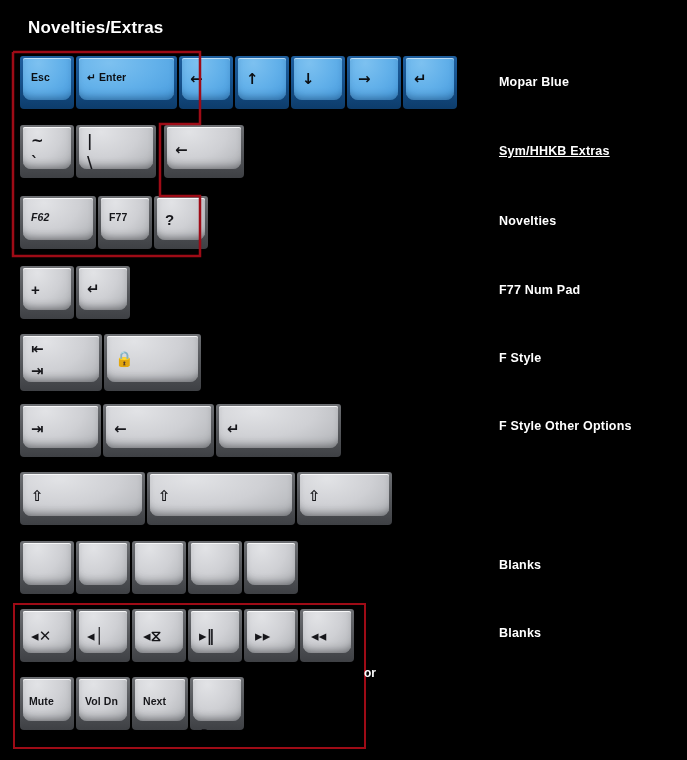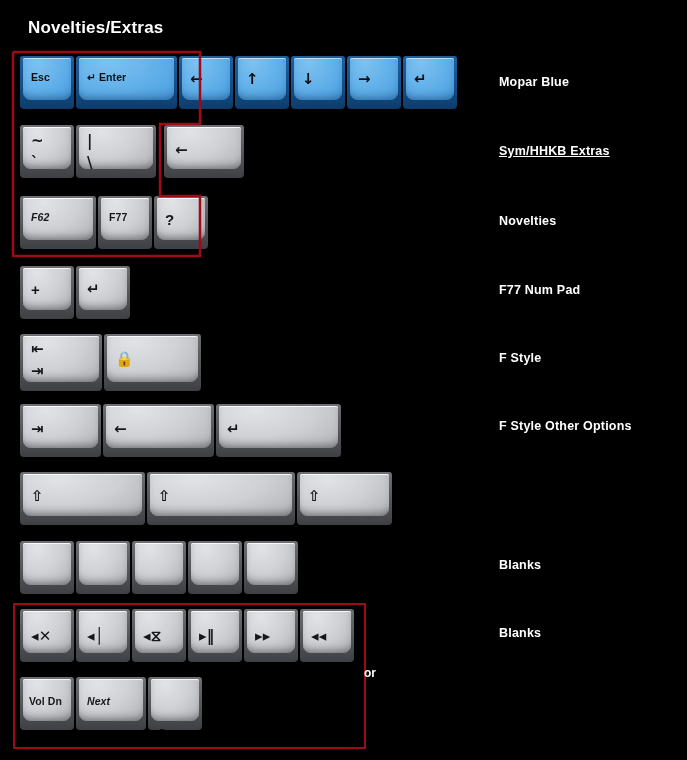--- a/index.html
+++ b/index.html
@@ -260,23 +260,27 @@
     </div>
     <div class="key grey" style="width:54px;">
       <div class="cap"></div>
       <div class="legend sym glyph xs" style="top:20px;">◂◂</div>
     </div>
   </div>
 
   <div class="row" id="row-media-text" style="left:20px;top:677px;">
     <div class="key grey" style="width:54px;">
       <div class="cap"></div>
+      <div class="legend" style="left:9px;top:19px;">Mute</div>
+    </div>
+    <div class="key grey" style="width:54px;">
+      <div class="cap"></div>
       <div class="legend" style="left:9px;top:19px;">Vol Dn</div>
     </div>
-    <div class="key grey" style="width:70px;font-style:italic;">
+    <div class="key grey" style="width:56px;">
       <div class="cap"></div>
       <div class="legend" style="left:11px;top:19px;">Next</div>
     </div>
     <div class="key grey" style="width:54px;">
       <div class="cap"></div>
       <div class="legend" style="left:11px;top:19px;margin-top:32px;">Prev</div>
     </div>
   </div>
 
   <svg class="redpoly" style="left:0;top:0;" width="687" height="760">

